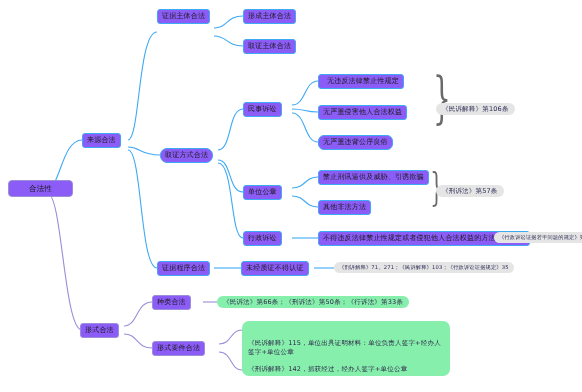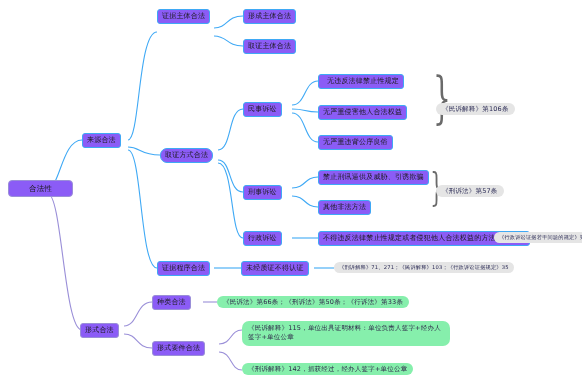--- a/index.html
+++ b/index.html
@@ -75,21 +75,21 @@
     background: #86efac;
     color: #2f2a4a;
   }
   .box.purple {
     border-color: #9a8fd8;
   }
   .pill.multiline {
     white-space: normal;
     line-height: 1.45;
     align-items: flex-end;
-    padding: 3px 6px;
+    padding: 18px 6px;
     border-radius: 7px;
   }
   .curly {
     position: absolute;
     color: #6a6a6a;
     font-size: 9px;
     font-family: "DejaVu Serif", serif;
   }
 </style>
 </head>
@@ -175,30 +175,30 @@
 
   <div class="node box" style="left:243px; top:102px;">
     <span>民事诉讼</span>
   </div>
   <div class="node box" style="left:318px; top:74px;padding-left:8px;">
     <span>无违反法律禁止性规定</span>
   </div>
   <div class="node box" style="left:318px; top:105px;">
     <span>无严重侵害他人合法权益</span>
   </div>
-  <div class="node box" style="left:318px; top:135px;">
+  <div class="node box" style="left:318px; top:135px;border-radius:6px;">
     <span>无严重违背公序良俗</span>
   </div>
   <div class="curly" style="left:424px; top:70px; font-size:56px; line-height:1; transform:scaleX(0.5);">}</div>
   <div class="node pill" style="left:436px; top:103px;">
     <span>《民诉解释》第106条</span>
   </div>
 
   <div class="node box" style="left:243px; top:185px;">
-    <span>刑事诉讼</span>
+    <span>单位公章</span>
   </div>
   <div class="node box" style="left:318px; top:170px;">
     <span>禁止刑讯逼供及威胁、引诱欺骗</span>
   </div>
   <div class="node box" style="left:318px; top:200px;">
     <span>其他非法方法</span>
   </div>
   <div class="curly" style="left:424px; top:166px; font-size:40px; line-height:1; transform:scaleX(0.5);">}</div>
   <div class="node pill" style="left:436px; top:185px;">
     <span>《刑诉法》第57条</span>

